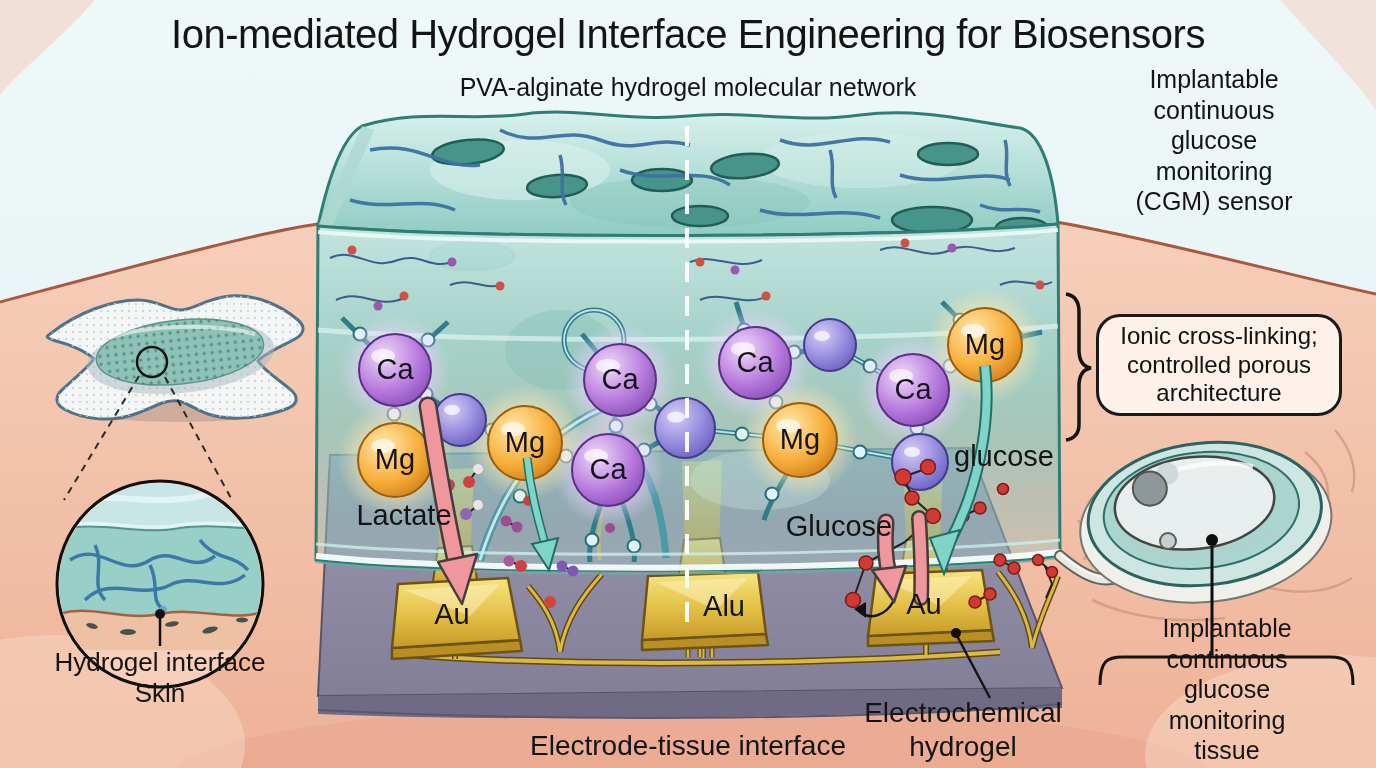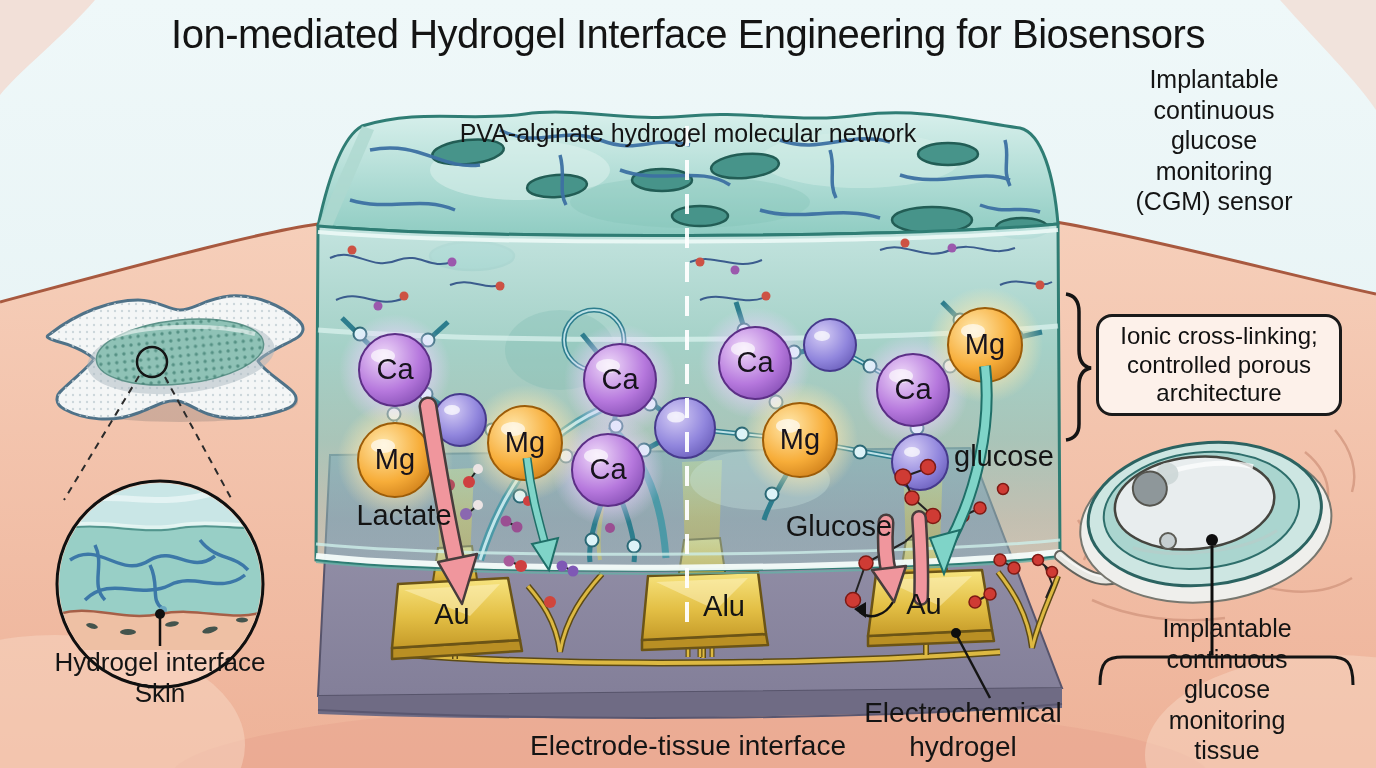--- a/index.html
+++ b/index.html
@@ -10,21 +10,21 @@
        white-space:pre-line;color:#141414;line-height:1.22;}
   .title{font-size:40px;font-weight:400;letter-spacing:-.5px;width:1340px;}
   .sub{font-size:25px;}
   .side{font-size:25px;}
   .ion{font-size:29px;color:#17131c;}
   .pad{font-size:29px;}
   .mol{font-size:29px;}
   .bot{font-size:28px;}
   .inset-t{font-size:26px;line-height:1.18;}
   .callout{position:absolute;left:1096px;top:314px;width:240px;height:96px;
-           background:#fdf1ea;border:3px solid #1a1a1a;border-radius:16px;
+           background:#fdf1ea;border:3px solid #1a1a1a;border-radius:24px;
            display:flex;align-items:center;justify-content:center;
            font-size:24px;text-align:center;white-space:pre-line;line-height:1.2;}
 </style>
 </head>
 <body>
 
 <div id="stage">
 <svg id="art" width="1376" height="768" viewBox="0 0 1376 768">
   <defs>
     <linearGradient id="sky" x1="0" y1="0" x2="0" y2="1">
@@ -494,21 +494,21 @@
 
   <g fill="none" stroke="#141414">
     <path d="M1066,294 Q1079,296 1079,312 L1079,350 Q1079,366 1091,368 Q1079,370 1079,386 L1079,424 Q1079,438 1066,440" stroke-width="3.5"></path>
     <path d="M1100,685 C1100,661 1107,657 1123,657 L1330,657 C1346,657 1353,661 1353,685" stroke-width="3"></path>
     <line x1="956" y1="634" x2="990" y2="698" stroke-width="2.5"></line>
   </g>
   <circle cx="956" cy="633" r="5" fill="#0e0e0e"></circle>
 </svg>
 
 <div class="txt title" style="left:688px;top:34px;">Ion-mediated Hydrogel Interface Engineering for Biosensors</div>
-<div class="txt sub" style="left:688px;top:87px;margin-top:46px;">PVA-alginate hydrogel molecular network</div>
+<div class="txt sub" style="left:688px;top:87px;">PVA-alginate hydrogel molecular network</div>
 <div class="txt side" style="left:1214px;top:140px;">Implantable continuous
 glucose monitoring
 (CGM) sensor</div>
 <div class="callout">Ionic cross-linking;
 controlled porous
 architecture</div>
 
 <div class="txt ion" style="left:395px;top:370px;">Ca</div>
 <div class="txt ion" style="left:620px;top:380px;">Ca</div>
 <div class="txt ion" style="left:608px;top:470px;">Ca</div>

